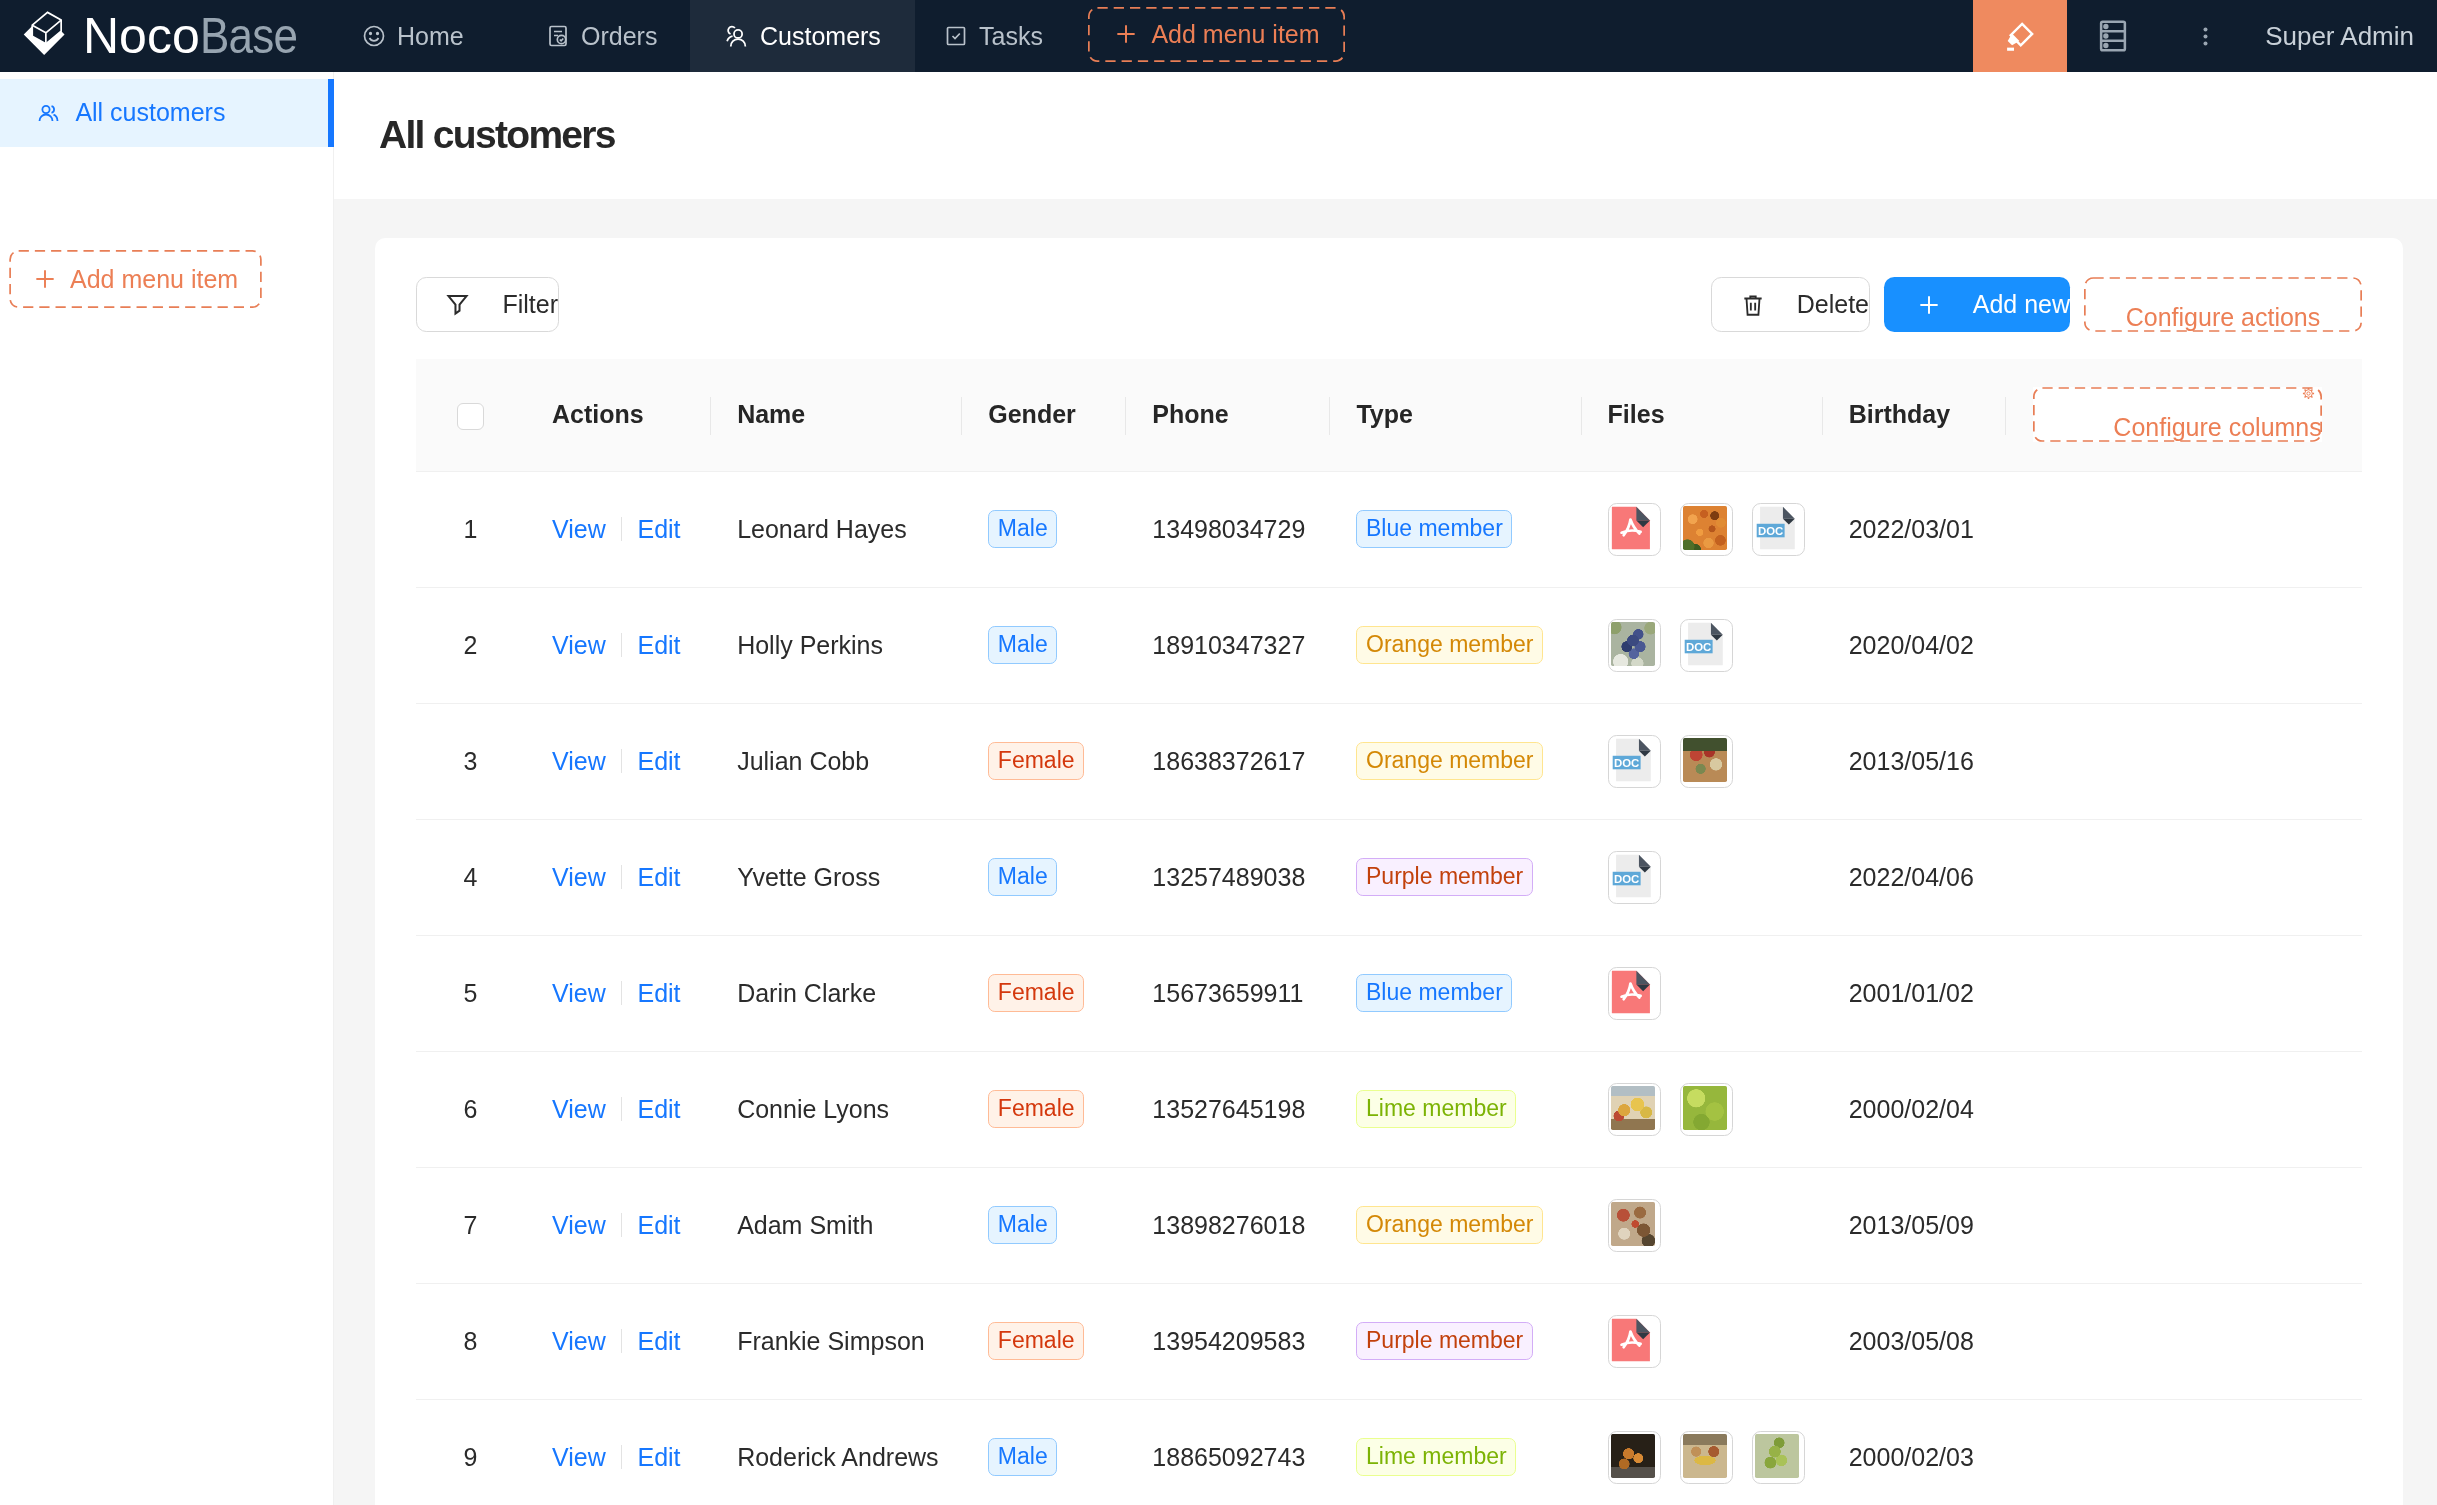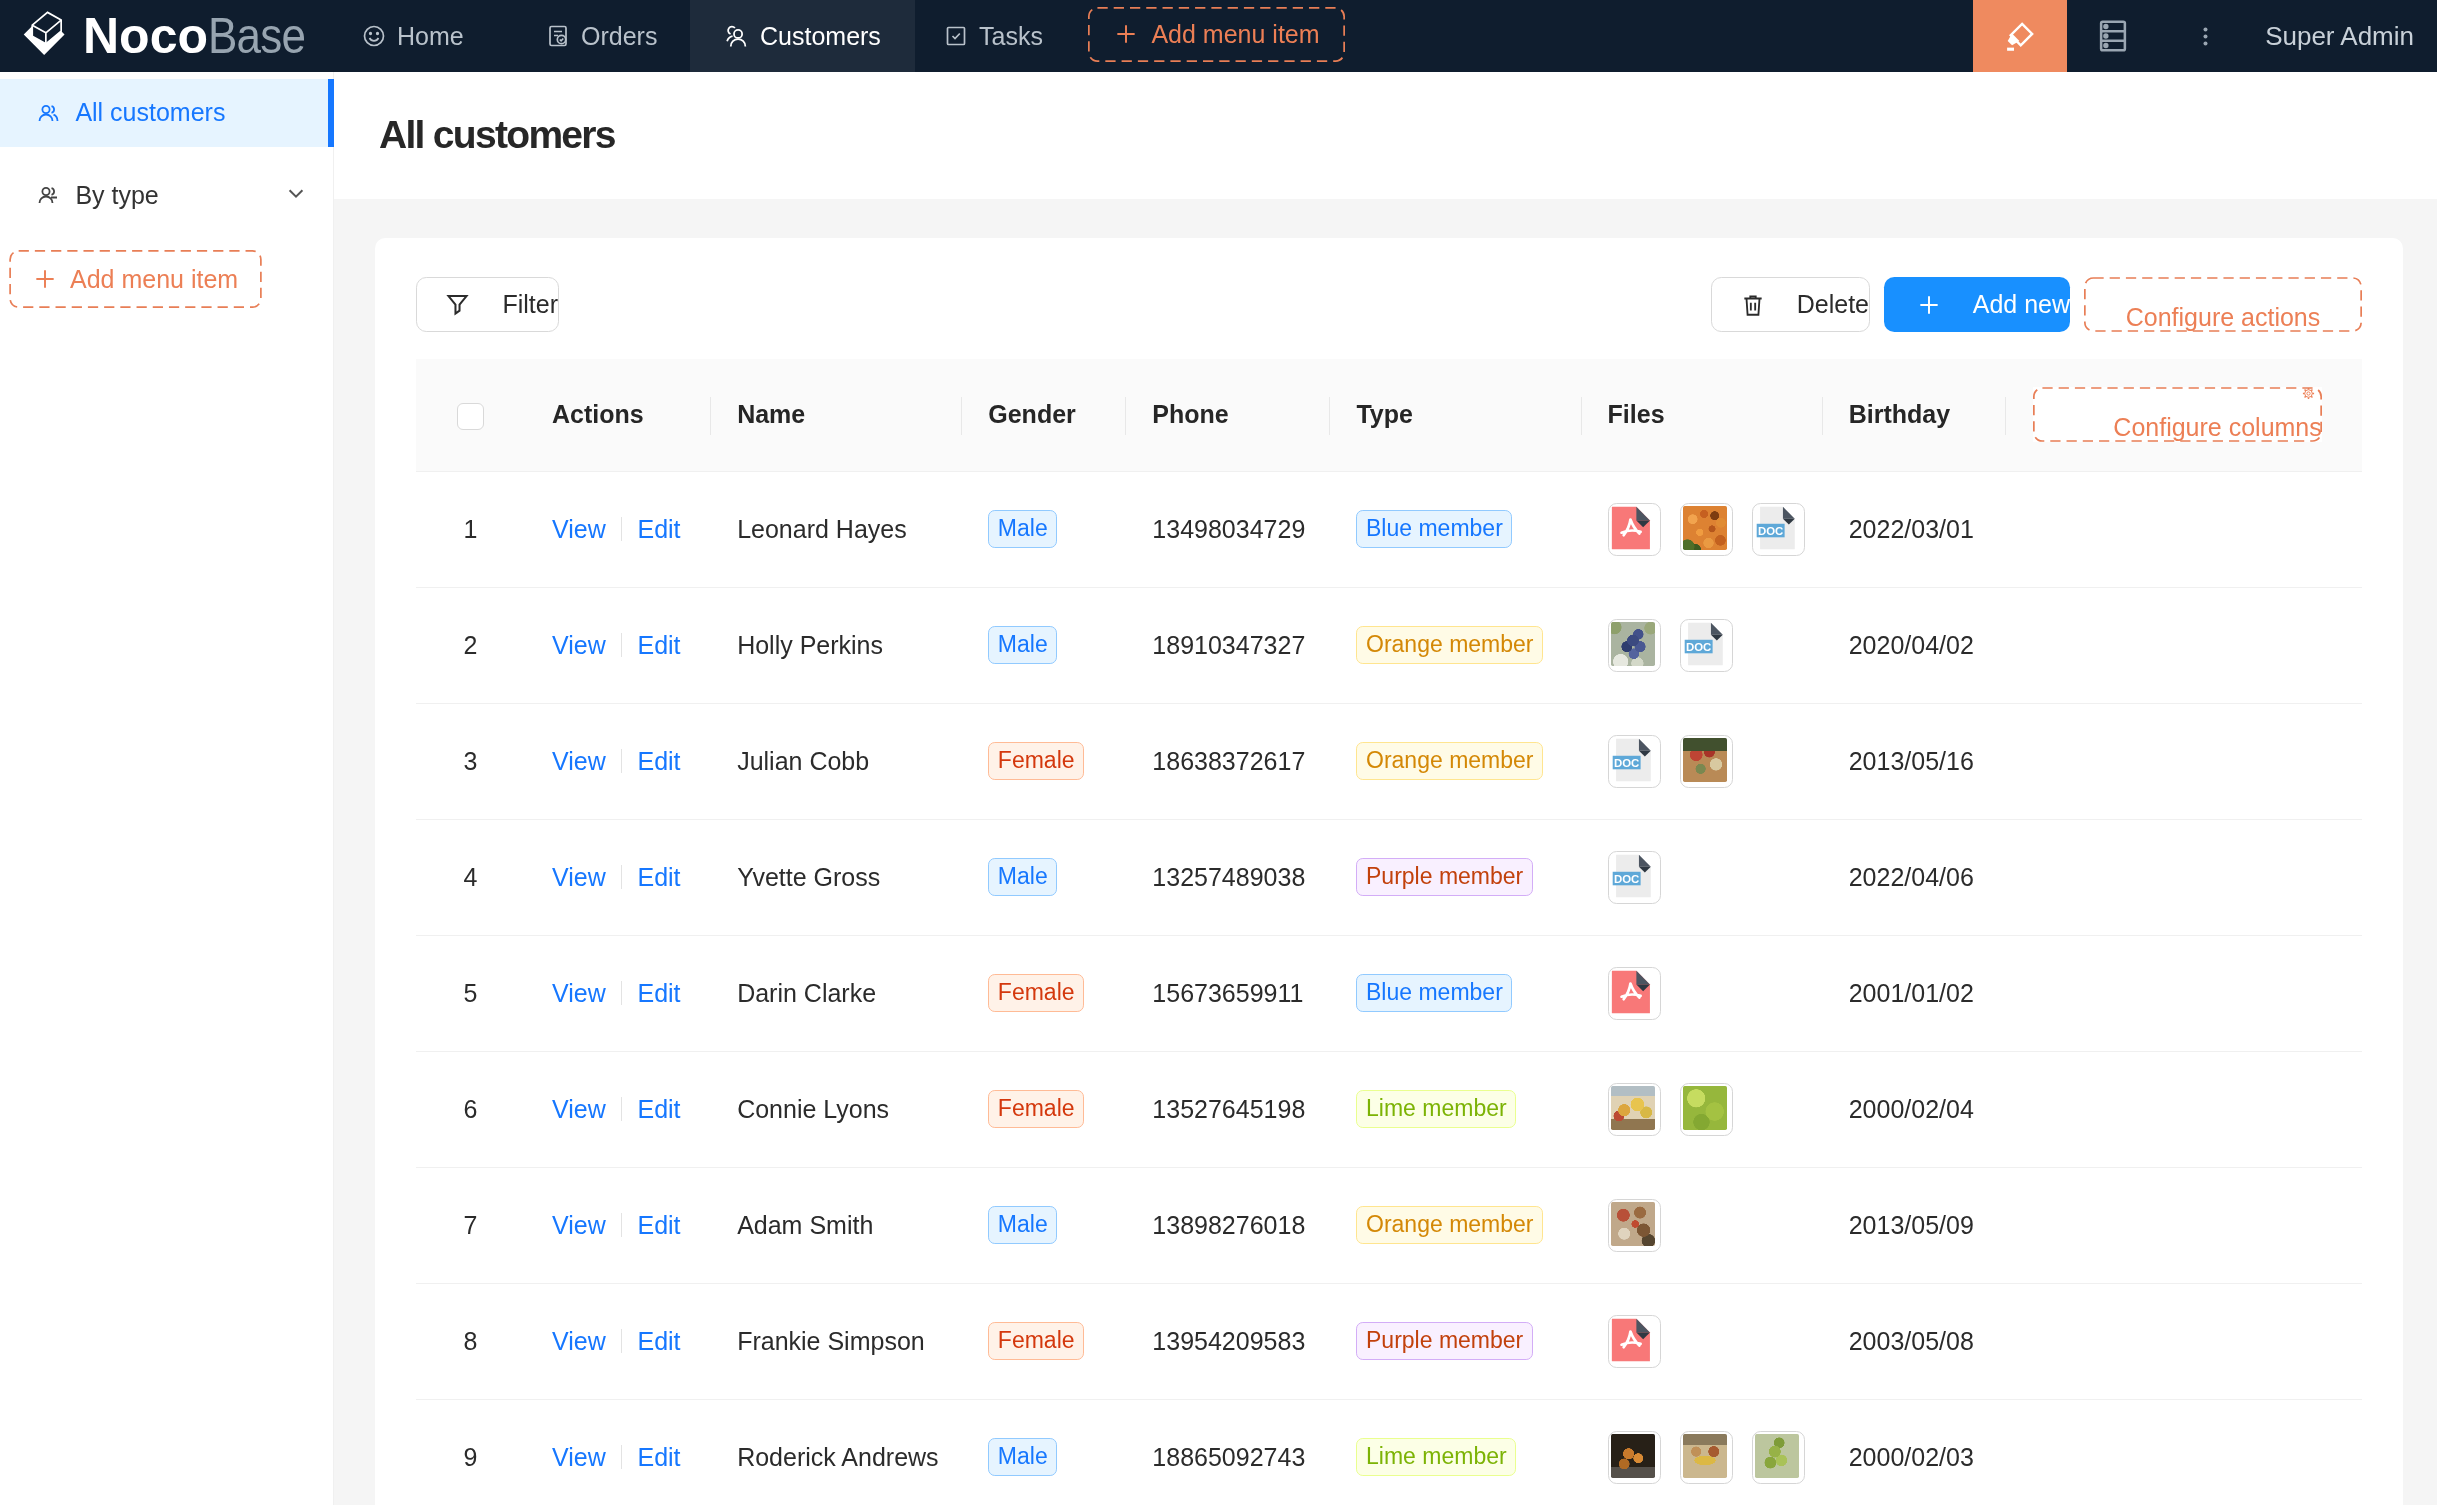--- a/index.html
+++ b/index.html
@@ -3,21 +3,21 @@
 <meta charset="utf-8">
 <style>
 * { margin:0; padding:0; box-sizing:border-box; }
 html,body { width:2438px; height:1505px; overflow:hidden; }
 body { font-family:"Liberation Sans", sans-serif; position:relative; background:#f5f5f5; }
 
 
 #navbar { position:absolute; left:0; top:0; width:2438px; height:72px; background:#0f1d2e; }
 #logo { position:absolute; left:19.7px; top:9.4px; }
 #brand { position:absolute; left:83px; top:0; height:72px; line-height:72px; font-size:50px; letter-spacing:0px; }
-#brand .b1 { color:#fff; font-weight:bold; }
+#brand .b1 { color:#fff; font-weight:normal; }
 #brand .b2 { color:#97a4b0; font-weight:normal; display:inline-block; transform:scaleX(0.88); transform-origin:left; letter-spacing:-0.9px; }
 .nitem { position:absolute; top:0; height:72px; display:flex; align-items:center; gap:11px; padding:0 34px; color:#b9c2cb; font-size:25px; }
 .nitem svg { display:block; }
 .nitem.active { background:#1e2b3b; color:#fff; }
 #nadd { position:absolute; left:1088px; top:6.8px; width:257px; height:55px; color:#ec7f55; font-size:25px; display:flex; align-items:center; justify-content:center; gap:12px; }
 #npen { position:absolute; left:1973px; top:0; width:94px; height:72px; background:#ef8a5f; display:flex; align-items:center; justify-content:center; }
 #ndb { position:absolute; left:2092px; top:0; width:41px; height:72px; display:flex; align-items:center; justify-content:center; }
 #ndots { position:absolute; left:2186px; top:0; width:38px; height:72px; display:flex; align-items:center; justify-content:center; }
 #nuser { position:absolute; right:24px; top:0; height:72px; line-height:72px; color:#c8d0d8; font-size:26px; }
 
@@ -170,33 +170,20 @@
 <div id="sidebar">
   <div class="sitem" id="sit1">
     <span class="sic">
         <svg width="24" height="24" viewBox="0 0 24 24" fill="none" stroke="#1677ff" stroke-width="1.8">
           <circle cx="10" cy="8.5" r="3.6"></circle>
           <path d="M3.5 20c0-3.6 2.9-6.5 6.5-6.5s6.5 2.9 6.5 6.5"></path>
           <path d="M15.5 5.2a3.4 3.4 0 0 1 0 6.6M17.5 13.7c2.4 0.9 4 3 4 6.3"></path>
         </svg>
       </span>
     <span>All customers</span>
-  </div>
-  <div class="sitem" id="sit2">
-    <span class="sic">
-        <svg width="24" height="24" viewBox="0 0 24 24" fill="none" stroke="#444" stroke-width="1.8">
-          <circle cx="10" cy="8.5" r="3.6"></circle>
-          <path d="M3.5 20c0-3.6 2.9-6.5 6.5-6.5s6.5 2.9 6.5 6.5"></path>
-          <path d="M15.5 5.2a3.4 3.4 0 0 1 0 6.6M15 14.5h6"></path>
-        </svg>
-      </span>
-    <span>By type</span>
-    <span class="chev"><svg width="22" height="22" viewBox="0 0 24 24" fill="none" stroke="#555" stroke-width="2.2">
-          <path d="M5 9l7 7 7-7"></path>
-        </svg></span>
   </div>
   <div id="sadd">
       <svg class="dbord" viewBox="0 0 296 68" width="253" height="58">
         <rect x="1" y="1" rx="10" style="width:calc(100% - 2px);height:calc(100% - 2px)"></rect>
       </svg>
     <svg width="26" height="26" viewBox="0 0 24 24" fill="none" stroke="currentColor" stroke-width="1.8">
         <path d="M12 4v16M4 12h16"></path>
       </svg>
     <span>Add menu item</span>
   </div>

